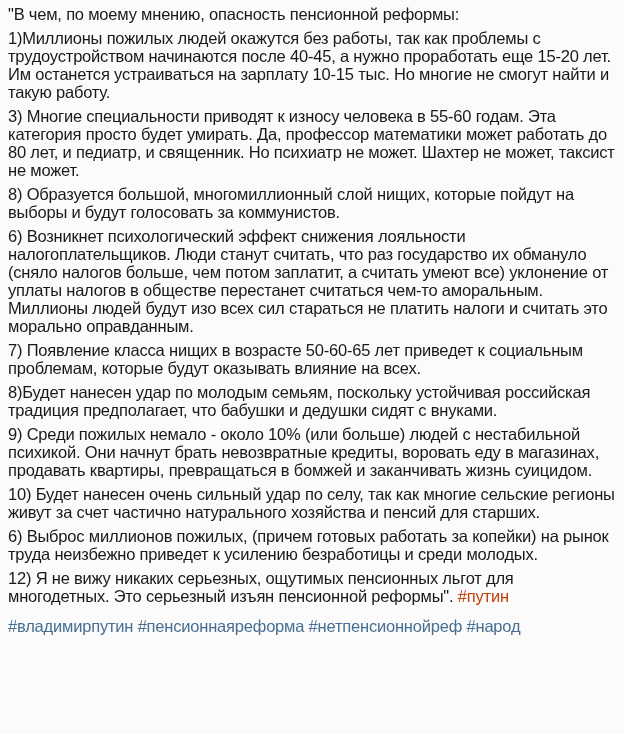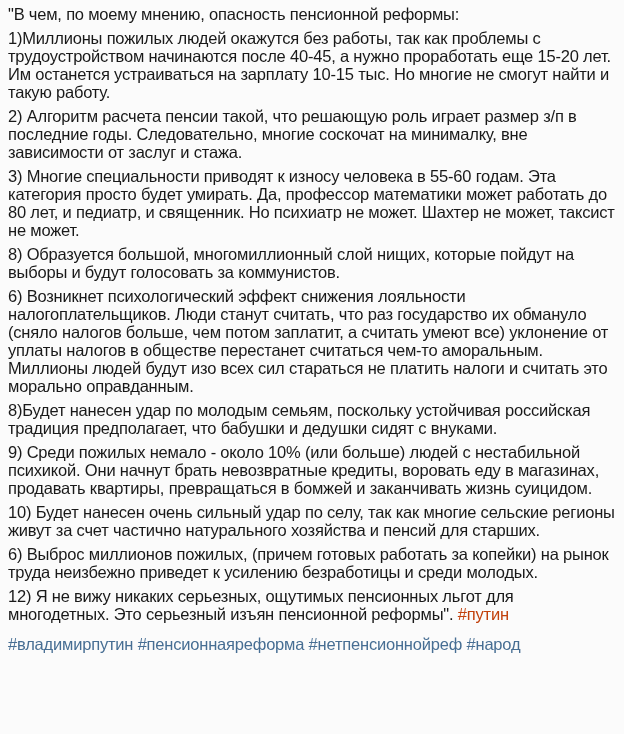--- a/index.html
+++ b/index.html
@@ -33,23 +33,23 @@
     text-decoration: none;
     cursor: pointer;
   }
 </style>
 </head>
 <body style="background: rgb(251, 251, 251);">
 
 <div class="post" style="color: rgb(25, 25, 25);">
     <p>"В чем, по моему мнению, опасность пенсионной реформы:</p>
     <p>1)Миллионы пожилых людей окажутся без работы, так как проблемы с трудоустройством начинаются после 40-45, а нужно проработать еще 15-20 лет. Им останется устраиваться на зарплату 10-15 тыс. Но многие не смогут найти и такую работу.</p>
-    <p>2) Алгоритм расчета пенсии такой, что решающую роль играет размер з/п в последние годы. Следовательно, многие соскочат на минималку, вне зависимости от заслуг и стажа.</p>
     <p>3) Многие специальности приводят к износу человека в 55-60 годам. Эта категория просто будет умирать. Да, профессор математики может работать до 80 лет, и педиатр, и священник. Но психиатр не может. Шахтер не может, таксист не может.</p>
     <p>8) Образуется большой, многомиллионный слой нищих, которые пойдут на выборы и будут голосовать за коммунистов.</p>
     <p>6) Возникнет психологический эффект снижения лояльности налогоплательщиков. Люди станут считать, что раз государство их обмануло (сняло налогов больше, чем потом заплатит, а считать умеют все) уклонение от уплаты налогов в обществе перестанет считаться чем-то аморальным. Миллионы людей будут изо всех сил стараться не платить налоги и считать это морально оправданным.</p>
+    <p>7) Появление класса нищих в возрасте 50-60-65 лет приведет к социальным проблемам, которые будут оказывать влияние на всех.</p>
     <p>8)Будет нанесен удар по молодым семьям, поскольку устойчивая российская традиция предполагает, что бабушки и дедушки сидят с внуками.</p>
     <p>9) Среди пожилых немало - около 10% (или больше) людей с нестабильной психикой. Они начнут брать невозвратные кредиты, воровать еду в магазинах, продавать квартиры, превращаться в бомжей и заканчивать жизнь суицидом.</p>
     <p>10) Будет нанесен очень сильный удар по селу, так как многие сельские регионы живут за счет частично натурального хозяйства и пенсий для старших.</p>
     <p>6) Выброс миллионов пожилых, (причем готовых работать за копейки) на рынок труда неизбежно приведет к усилению безработицы и среди молодых.</p>
     <p>12) Я не вижу никаких серьезных, ощутимых пенсионных льгот для многодетных. Это серьезный изъян пенсионной реформы". <a class="hashtag" style="color: #c2410c;">#путин</a></p>
     <p class="hashtag-line"><a class="hashtag" style="color: rgb(71, 110, 147);">#владимирпутин</a> <a class="hashtag" style="color: rgb(71, 110, 147);">#пенсионнаяреформа</a> <a class="hashtag" style="color: rgb(71, 110, 147);">#нетпенсионнойреф</a> <a class="hashtag" style="color: rgb(71, 110, 147);">#народ</a></p>
   </div>
 
 </body></html>

